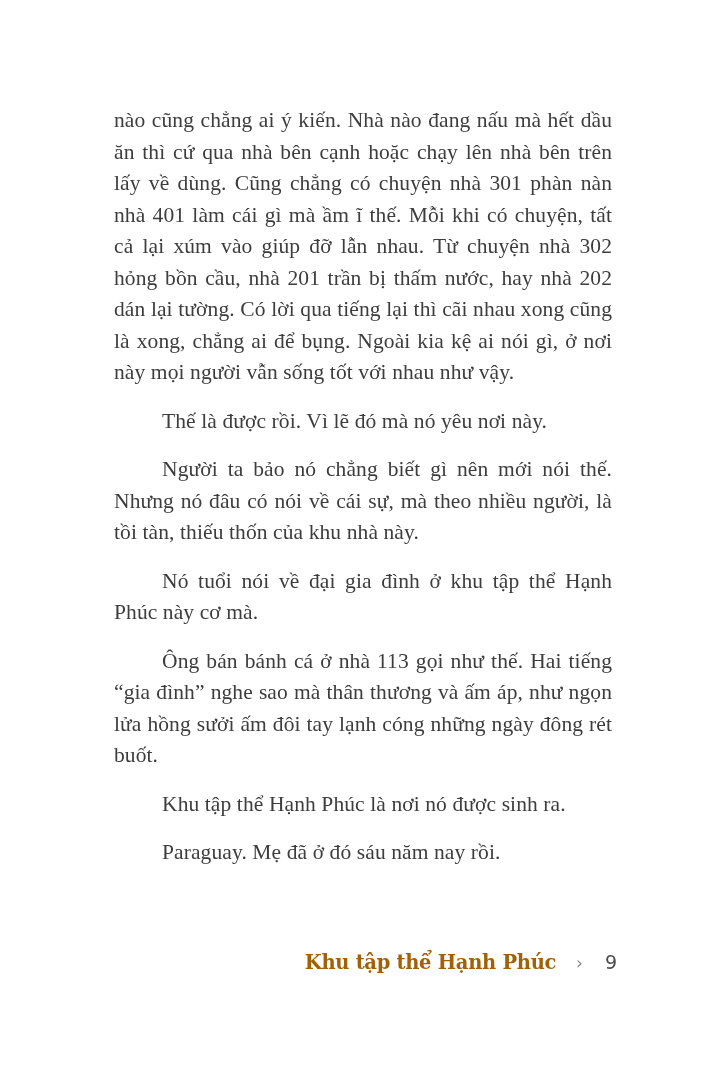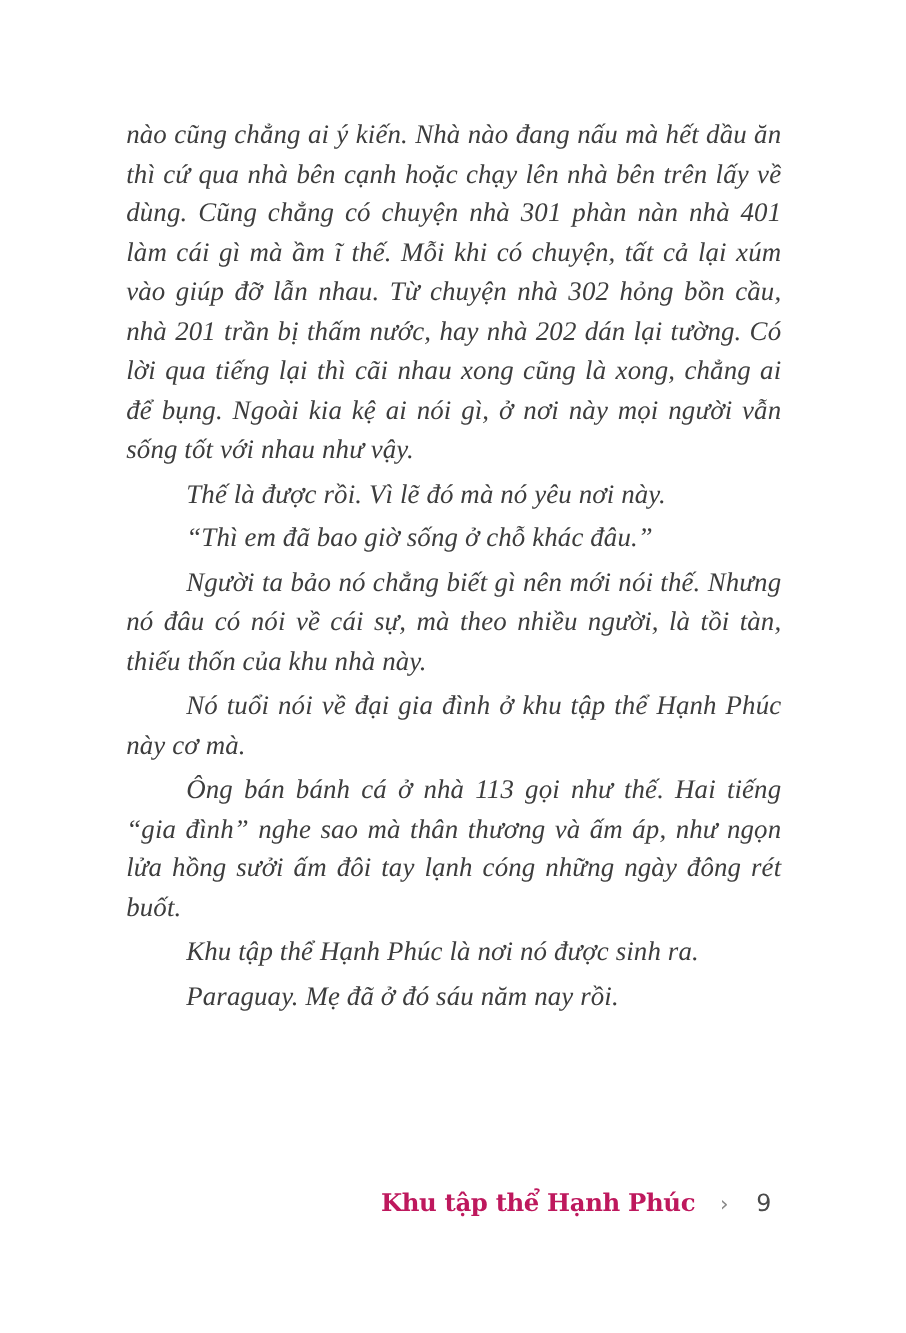--- a/index.html
+++ b/index.html
@@ -19,42 +19,41 @@
     position: absolute;
     left: 97px;
     top: 88px;
     width: 532px;
     color: #3d3d3d;
     font-size: 21.5px;
     line-height: 31.5px;
     letter-spacing: 0.1px;
   }
   .para {
-    margin: 4px;
+    margin: 17px;
     text-align: justify;
     text-justify: inter-word;
-    font-style: italic;
   }
   .para.indent {
     text-indent: 48px;
   }
   .footer {
     position: absolute;
     top: 951px;
     right: 108px;
     display: flex;
     align-items: baseline;
     white-space: nowrap;
   }
   .running-title {
     font-family: "DejaVu Serif", "Liberation Serif", serif;
     font-weight: 700;
     font-size: 19.5px;
     letter-spacing: -0.3px;
-    color: #be185d;
+    color: #a16207;
   }
   .separator {
     margin-left: 20px;
     color: #8a8a8a;
     font-size: 17px;
     font-family: "DejaVu Sans", sans-serif;
   }
   .page-number {
     margin-left: 22px;
     color: #4a4a4a;
@@ -63,21 +62,20 @@
   }
 </style>
 </head>
 <body>
 
 <div class="page">
 
   <main class="text-block">
     <p class="para">nào cũng chẳng ai ý kiến. Nhà nào đang nấu mà hết dầu ăn thì cứ qua nhà bên cạnh hoặc chạy lên nhà bên trên lấy về dùng. Cũng chẳng có chuyện nhà 301 phàn nàn nhà 401 làm cái gì mà ầm ĩ thế. Mỗi khi có chuyện, tất cả lại xúm vào giúp đỡ lẫn nhau. Từ chuyện nhà 302 hỏng bồn cầu, nhà 201 trần bị thấm nước, hay nhà 202 dán lại tường. Có lời qua tiếng lại thì cãi nhau xong cũng là xong, chẳng ai để bụng. Ngoài kia kệ ai nói gì, ở nơi này mọi người vẫn sống tốt với nhau như vậy.</p>
     <p class="para indent">Thế là được rồi. Vì lẽ đó mà nó yêu nơi này.</p>
-    <p class="para indent">“Thì em đã bao giờ sống ở chỗ khác đâu.”</p>
     <p class="para indent">Người ta bảo nó chẳng biết gì nên mới nói thế. Nhưng nó đâu có nói về cái sự, mà theo nhiều người, là tồi tàn, thiếu thốn của khu nhà này.</p>
     <p class="para indent">Nó tuổi nói về đại gia đình ở khu tập thể Hạnh Phúc này cơ mà.</p>
     <p class="para indent">Ông bán bánh cá ở nhà 113 gọi như thế. Hai tiếng “gia đình” nghe sao mà thân thương và ấm áp, như ngọn lửa hồng sưởi ấm đôi tay lạnh cóng những ngày đông rét buốt.</p>
     <p class="para indent">Khu tập thể Hạnh Phúc là nơi nó được sinh ra.</p>
     <p class="para indent">Paraguay. Mẹ đã ở đó sáu năm nay rồi.</p>
   </main>
 
   <footer class="footer">
     <span class="running-title">Khu tập thể Hạnh Phúc</span>
     <span class="separator">›</span>

